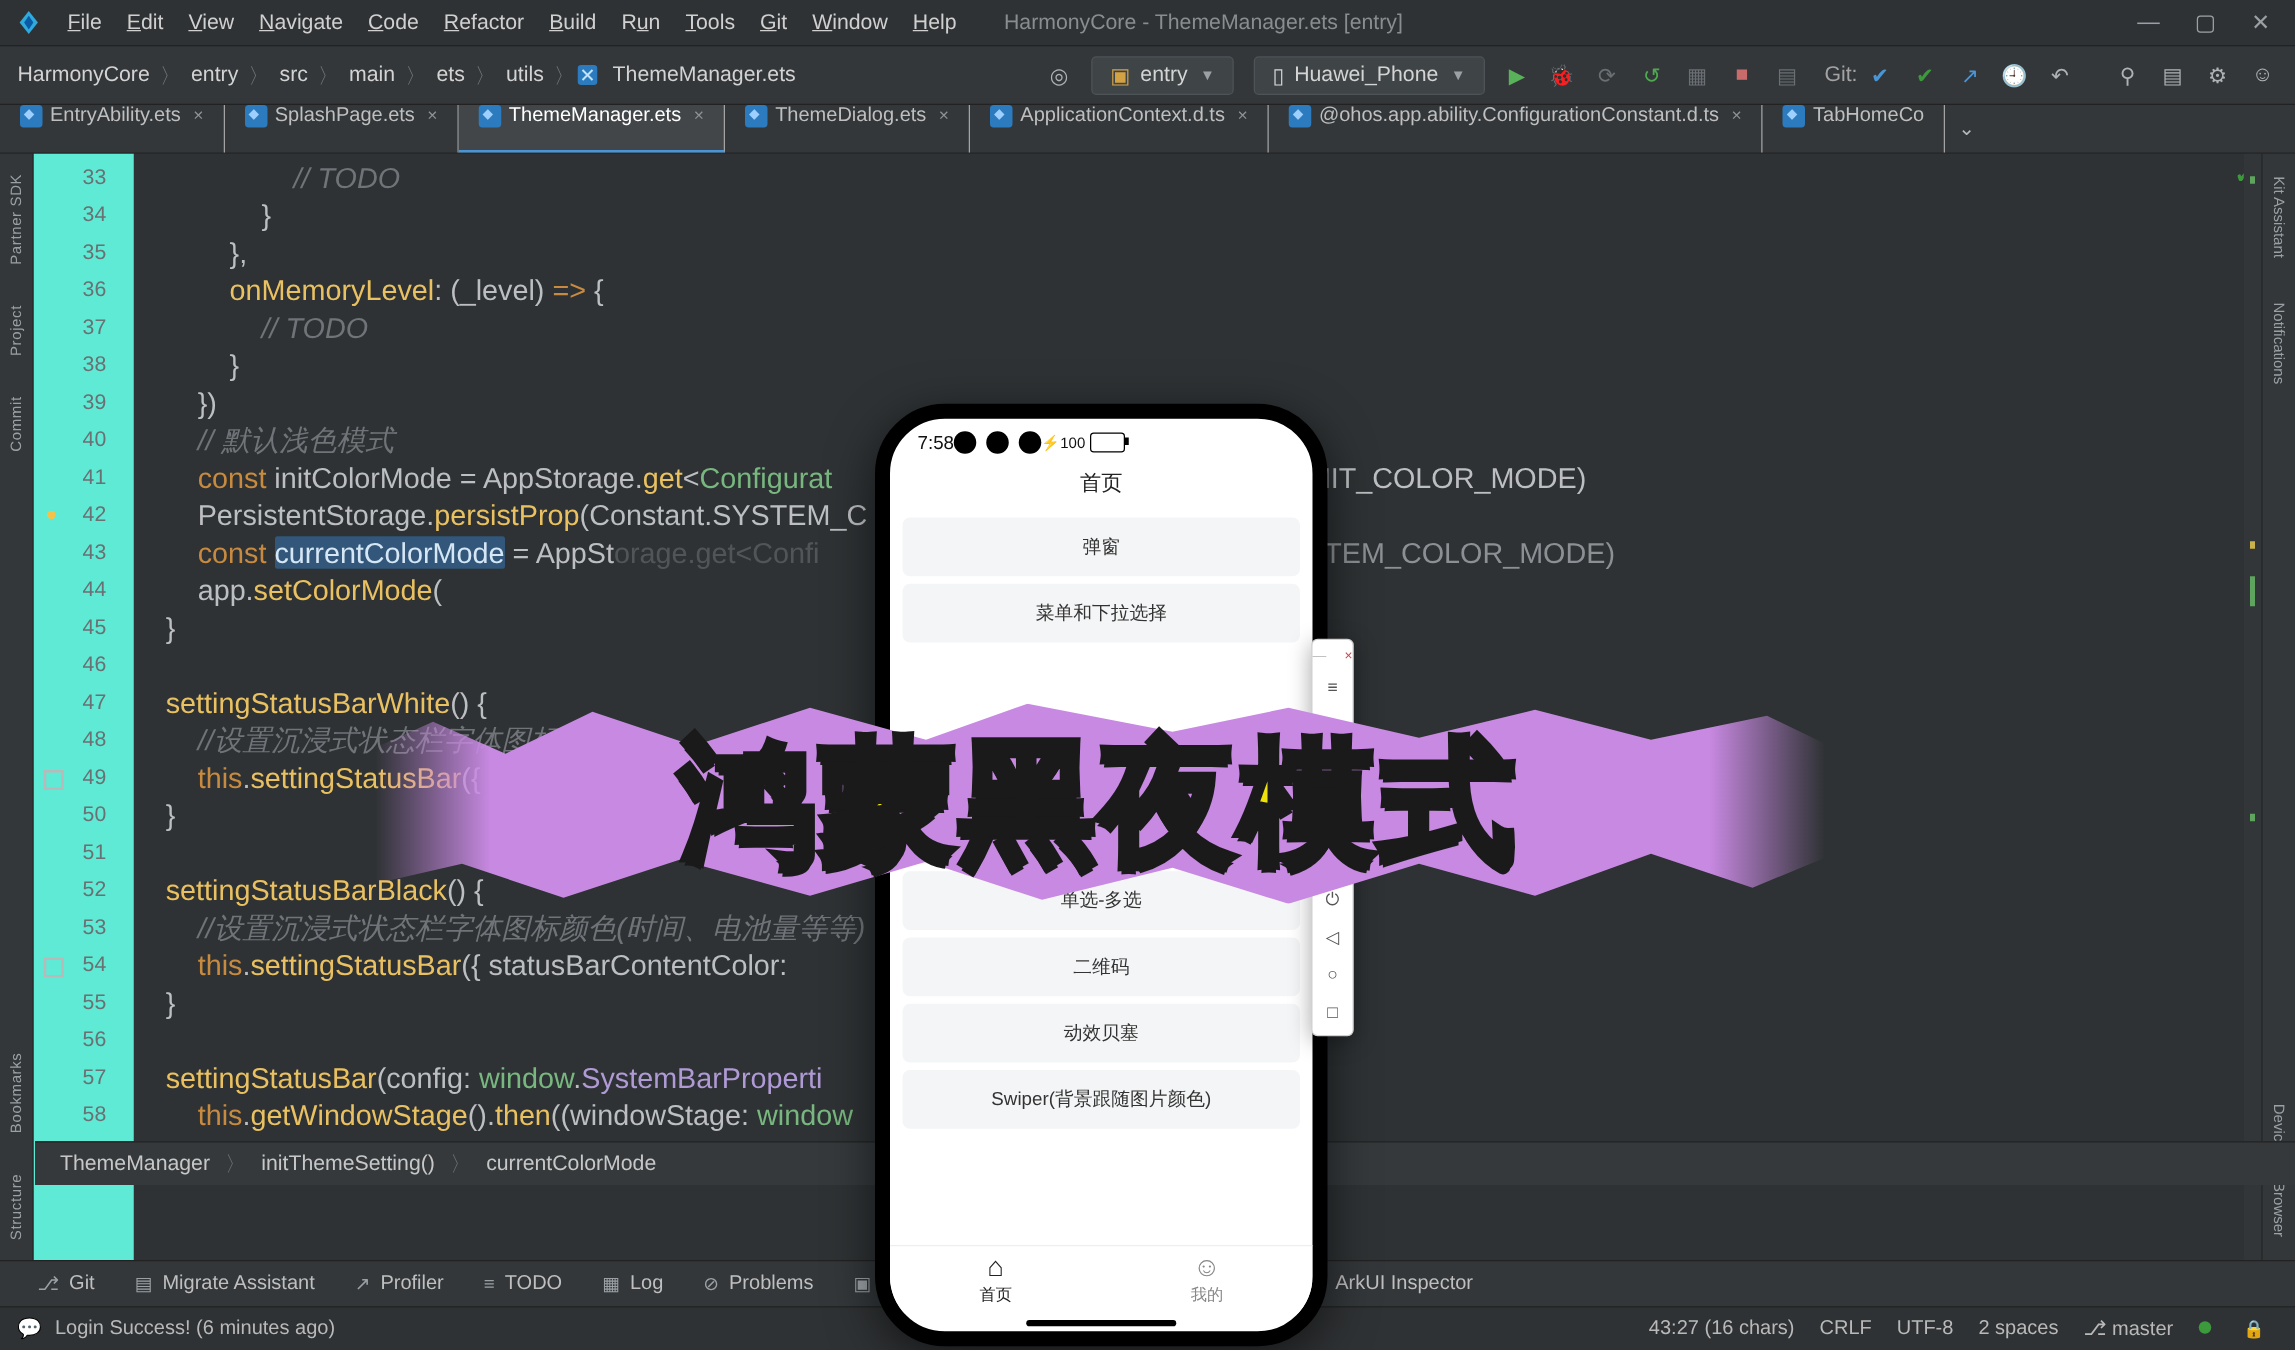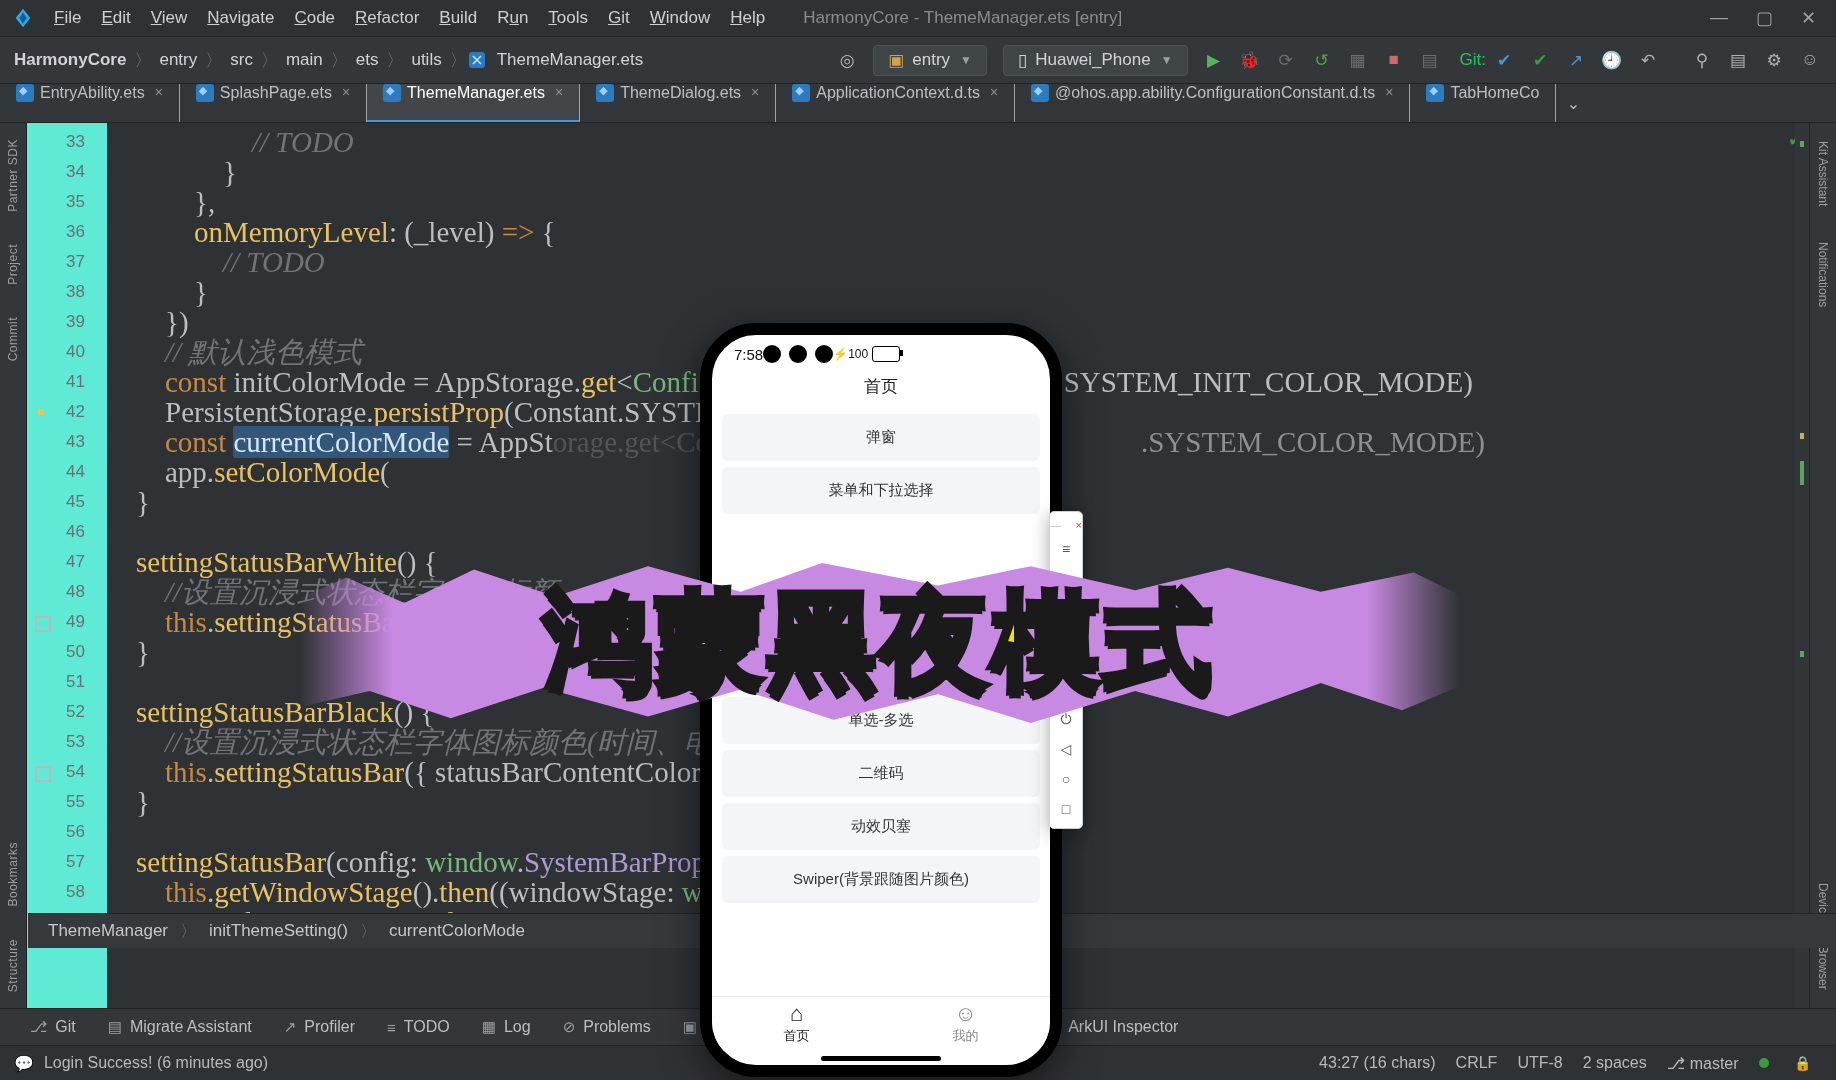--- a/index.html
+++ b/index.html
@@ -7,21 +7,21 @@
   
   .menubar{height:36px;display:flex;align-items:center;padding:0 8px;color:#c9c9c9;background:#2f3234;font-size:17px;user-select:none}
   .logo{width:22px;height:22px;margin:0 10px 0 4px;display:flex}
   .logo svg{width:100%;height:100%}
   .menu-item{padding:4px 10px;color:#d0d0d0}
   .menu-item u{text-decoration:underline}
   .title{flex:1;text-align:left;padding-left:28px;color:#8a8d90}
   .wincontrols{display:flex;gap:28px;padding-right:12px;color:#9aa0a4;font-size:18px}
   
   .navbox{height:46px;display:flex;align-items:center;background:#33373a;border-top:1px solid #222;border-bottom:1px solid #222;font-size:17px;padding:0 8px}
-  .crumb{color:#d3d3d3;font-weight:700;padding:0 6px}
+  .crumb{color:#d3d3d3;font-weight:400;padding:0 6px}
   .crumb-sep{color:#70757a;margin:0 2px}
   .icon16{width:16px;height:16px;display:inline-block;vertical-align:-2px;margin-right:6px}
   .navspacer{flex:1}
   .navctl{width:28px;height:28px;display:flex;align-items:center;justify-content:center;color:#aeb2b5;margin:0 4px}
   .pill{display:flex;align-items:center;padding:4px 14px;background:#3f4447;border:1px solid #4e5357;border-radius:4px;margin:0 8px;color:#d4d4d4}
   .pill .tri{margin-left:10px;font-size:12px;color:#9aa0a4}
   .run-green{color:#59b159}
   .run-bug{color:#59b159}
   .git-cycle{color:#4a95d6}
   .git-ok{color:#4a95d6}
@@ -36,21 +36,21 @@
   
   .main{flex:1;display:flex;min-height:0;position:relative}
   .leftbar{width:26px;background:#33373a;border-right:1px solid #222;display:flex;flex-direction:column;align-items:center;font-size:12px;color:#9aa0a4}
   .leftbar .vlabel{writing-mode:vertical-rl;transform:rotate(180deg);margin:16px 0;letter-spacing:.5px}
   .rightbar{width:26px;background:#33373a;border-left:1px solid #222;display:flex;flex-direction:column;align-items:center;font-size:12px;color:#9aa0a4}
   .rightbar .vlabel{writing-mode:vertical-rl;margin:18px 0}
   .editorwrap{flex:1;display:flex;background:#2e3234;position:relative;min-width:0}
   .gutter{width:80px;background:#5eead4;padding-top:4px}
   .gln{height:30px;line-height:30px;text-align:right;padding-right:22px;color:#6a7073;font-size:17px;position:relative}
   .gln .lhint{position:absolute;left:8px;top:9px;width:12px;height:12px}
-  .code{flex:1;padding:4px 0 0 0;font-family:Liberation Serif, serif;font-size:29px;line-height:30px;white-space:pre;color:#bcbec1}
+  .code{flex:1;padding:4px 0 0 0;font-family:Liberation Sans, sans-serif;font-size:23px;line-height:30px;white-space:pre;color:#bcbec1}
   .cl{height:30px}
   .kw{color:#c78a3f}
   .fn{color:#eac161}
   .ty{color:#78b77f}
   .prop{color:#b09ad6}
   .com{color:#707478;font-style:italic}
   .hl{background:#32577a;border-radius:2px;color:#d5e6f5}
   
   .phone{position:absolute;left:700px;top:200px;width:338px;height:730px;background:#fff;border:12px solid #000;border-radius:56px;box-shadow:0 10px 38px rgba(0,0,0,.55);z-index:4;overflow:hidden}
   .statusbar{display:flex;align-items:center;padding:10px 22px 0;font-size:15px;color:#111}
@@ -157,21 +157,21 @@
       <span class="tri">▼</span>
     </span>
     <span class="navctl run-green">▶</span>
     <span class="navctl run-bug">🐞</span>
     <span class="navctl" style="color:#6a6f73">⟳</span>
     <span class="navctl" style="color:#4fa84f">↺</span>
     <span class="navctl" style="color:#6a6f73">▦</span>
     <span class="navctl" style="color:#c96b6b">■</span>
     <span class="navctl" style="color:#6a6f73">▤</span>
     <span style="width:12px"></span>
-    <span style="color:#22c55e">Git:</span>
+    <span style="color:#a3a3a3">Git:</span>
     <span class="navctl git-ok">✔</span>
     <span class="navctl" style="color:#3c9a3c">✔</span>
     <span class="navctl git-cycle">↗</span>
     <span class="navctl">🕘</span>
     <span class="navctl">↶</span>
     <span style="width:18px"></span>
     <span class="navctl">⚲</span>
     <span class="navctl">▤</span>
     <span class="navctl">⚙</span>
     <span class="navctl">☺</span>

